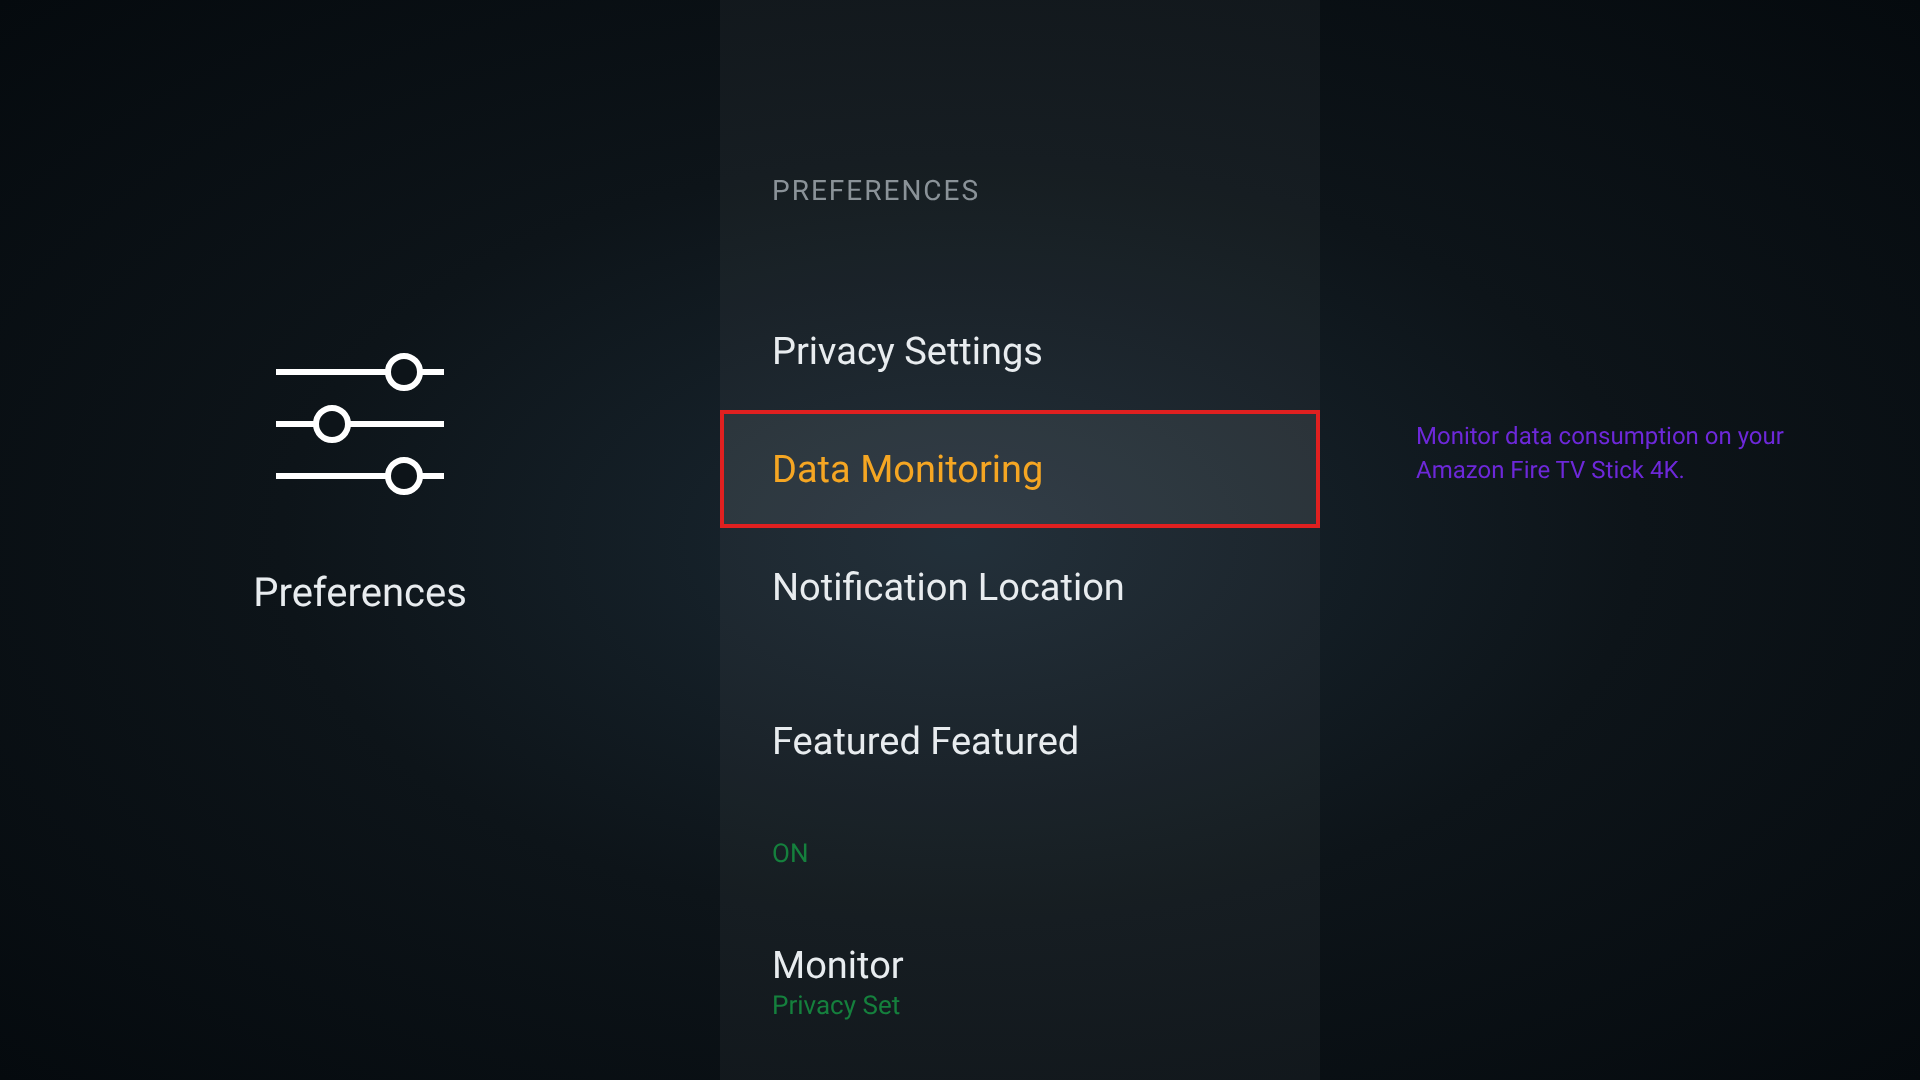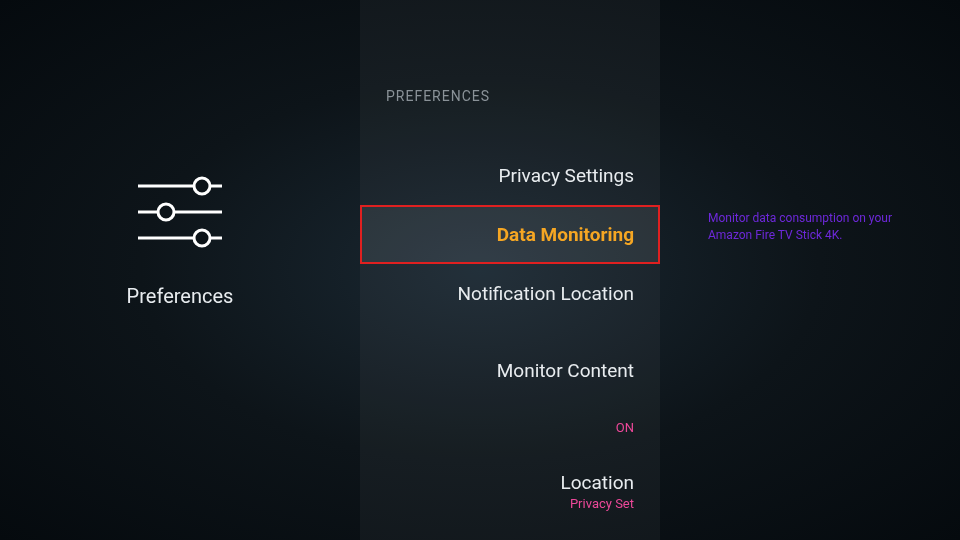--- a/index.html
+++ b/index.html
@@ -41,34 +41,31 @@
       padding-left: 26px;
       margin-bottom: 42px;
       text-transform: uppercase;
     }
     .menu-item {
       padding: 18px 26px;
       font-size: 19px;
       color: #e8ecef;
       cursor: pointer;
       position: relative;
-      text-align: right;
     }
     .menu-item.selected {
       background: rgba(255,255,255,0.07);
       color: #f5a623;
       outline: 2px solid #e02020;
       outline-offset: -2px;
-      font-weight: bold;
     }
     .menu-item .subtext {
       font-size: 13px;
-      color: #ec4899;
+      color: #15803d;
       margin-top: 2px;
-      margin-left: 32px;
     }
     .gap {
       height: 18px;
     }
     .right-panel {
       flex: 1;
       padding: 210px 40px 0 48px;
     }
     .description {
       font-size: 12px;
@@ -107,29 +104,29 @@
     <div>Data Monitoring</div>
   </div>
 
   <div class="menu-item">
     <div>Notification Location</div>
   </div>
 
   <div class="gap"></div>
 
   <div class="menu-item">
-    <div>Monitor Content</div>
+    <div>Featured Featured</div>
   </div>
 
   <div class="menu-item">
     <div class="subtext">ON</div>
   </div>
 
   <div class="menu-item">
-    <div>Location</div>
+    <div>Monitor</div>
     <div class="subtext">Privacy Set</div>
   </div>
 
 </div>
 
 <div class="right-panel">
   <div class="description">Monitor data consumption on your Amazon Fire TV Stick 4K.</div>
 </div>
 
 </body></html>

